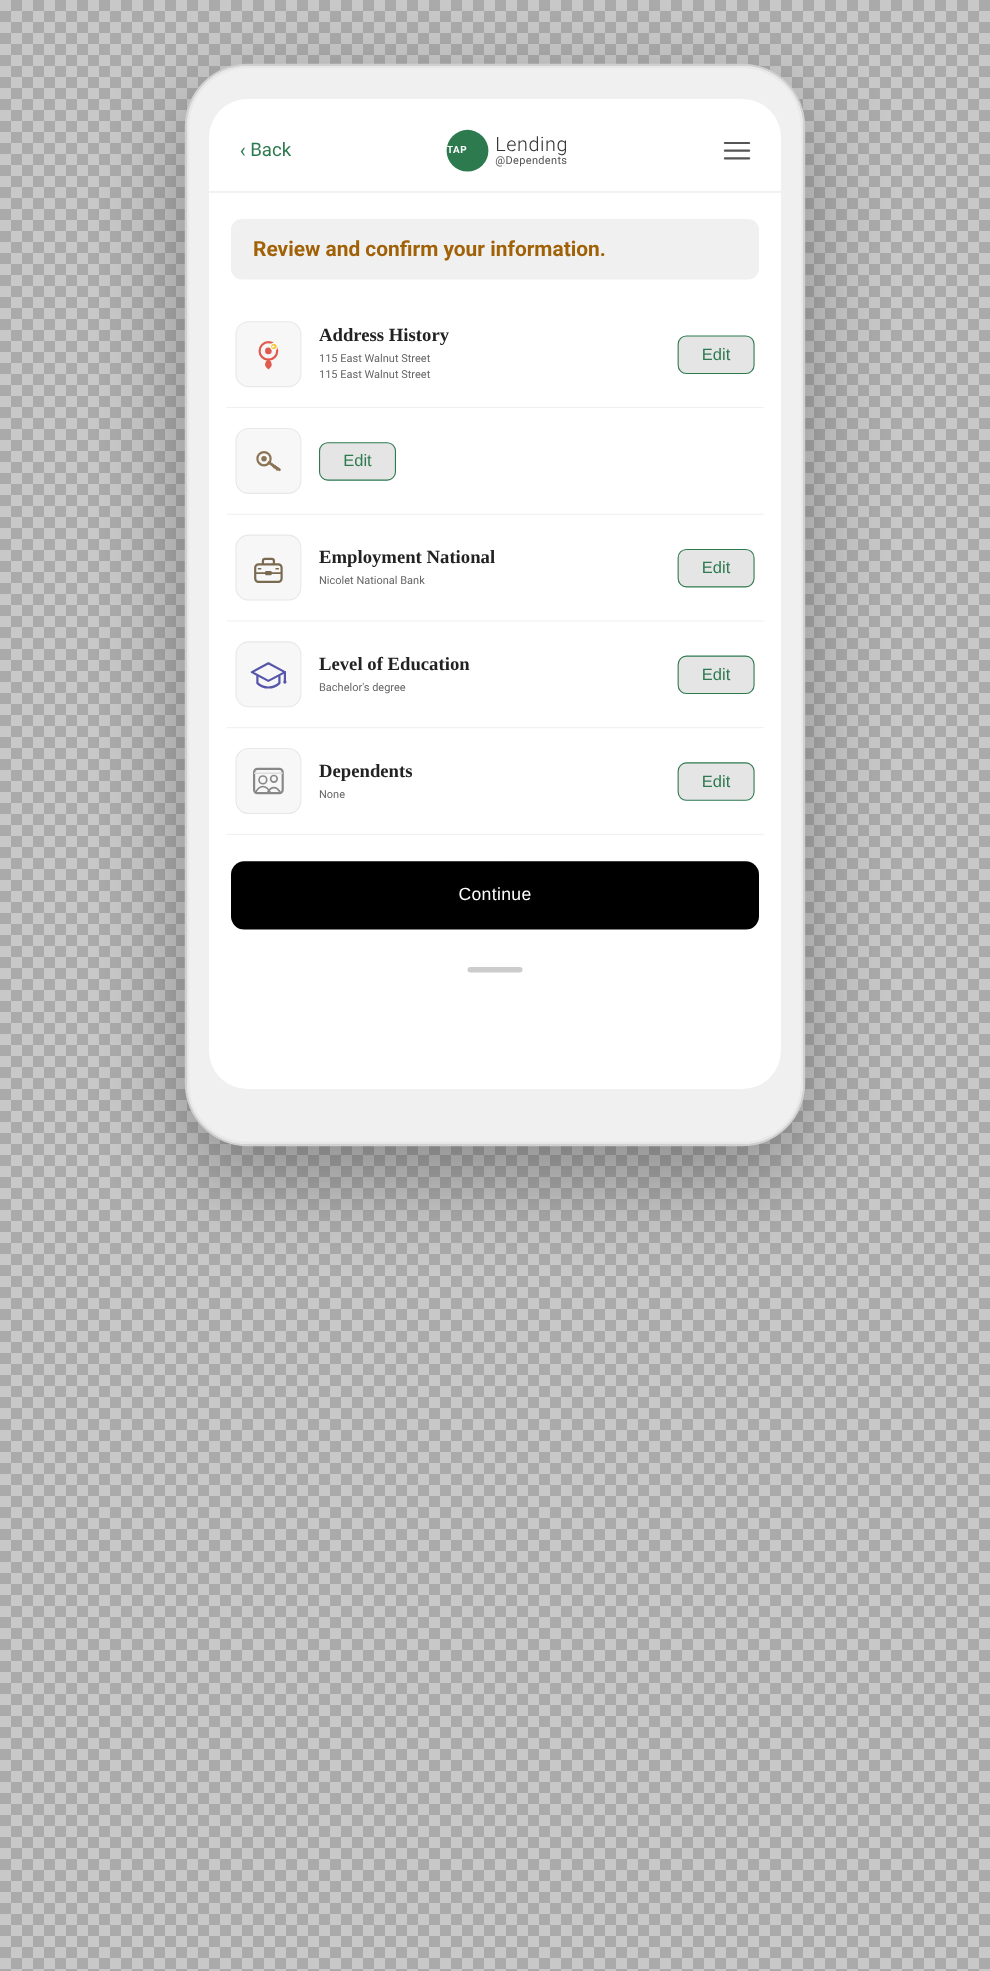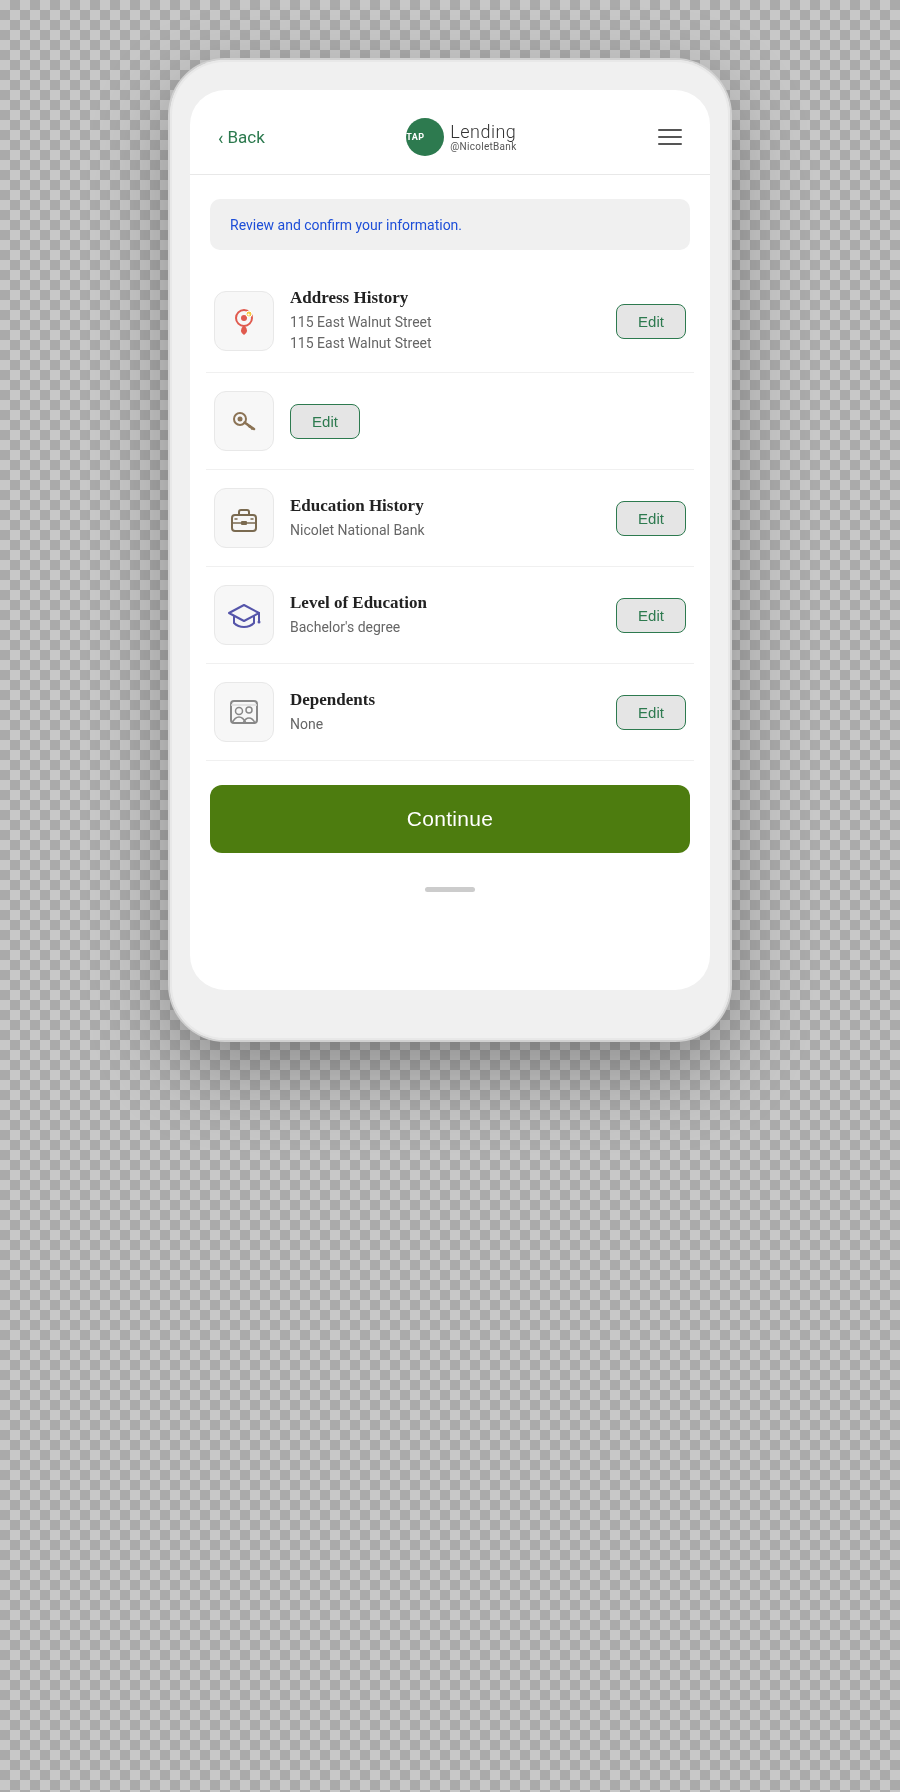--- a/index.html
+++ b/index.html
@@ -120,23 +120,23 @@
 
     
     .review-banner {
       margin: 24px 20px 20px 20px;
       background: #f0f0f0;
       border-radius: 10px;
       padding: 16px 20px;
     }
 
     .review-banner-text {
-      font-size: 14px;
-      color: #1d4ed8;
-      font-weight: 400;
+      font-size: 19px;
+      color: #a16207;
+      font-weight: 700;
     }
 
     
     .sections-container {
       padding: 0 16px;
     }
 
     .info-section {
       display: flex;
       align-items: center;
@@ -164,21 +164,21 @@
 
     .section-title {
       font-size: 17px;
       font-weight: 600;
       color: #222;
       margin-bottom: 4px;
       font-family: Liberation Serif, serif;
     }
 
     .section-detail {
-      font-size: 14px;
+      font-size: 10px;
       color: #666;
       line-height: 1.5;
     }
 
     .edit-btn {
       border: 1.5px solid #2d7a4f;
       border-radius: 8px;
       background: #e5e5e5;
       color: #2d7a4f;
       padding: 8px 20px;
@@ -189,26 +189,26 @@
       min-width: 70px;
     }
 
     
     .continue-area {
       padding: 24px 20px 20px 20px;
     }
 
     .continue-btn {
       width: 100%;
-      background: #4d7c0f;
+      background: #000000;
       color: white;
       border: none;
       border-radius: 12px;
       padding: 22px;
-      font-size: 21px;
+      font-size: 16px;
       font-weight: 500;
       cursor: pointer;
       letter-spacing: 0.3px;
     }
 
     
     .home-indicator {
       display: flex;
       justify-content: center;
       padding: 14px 0 4px 0;
@@ -232,21 +232,21 @@
         <span class="back-arrow">‹</span>
         <span>Back</span>
       </div>
 
       <div class="logo-area">
         <div class="logo-circle">
           <span>TAP</span>
         </div>
         <div class="logo-text">
           <span class="logo-lending">Lending</span>
-          <span class="logo-bank">@NicoletBank</span>
+          <span class="logo-bank">@Dependents</span>
         </div>
       </div>
 
       <div class="menu-icon">
         <div class="menu-line"></div>
         <div class="menu-line"></div>
         <div class="menu-line"></div>
       </div>
     </div>
 
@@ -293,21 +293,21 @@
           <svg width="34" height="34" viewBox="0 0 34 34">
             <rect x="5" y="14" width="24" height="16" rx="3" fill="none" stroke="#7a6a50" stroke-width="2"></rect>
             <path d="M12 14v-3a2 2 0 012-2h6a2 2 0 012 2v3" fill="none" stroke="#7a6a50" stroke-width="2"></path>
             <line x1="5" y1="22" x2="29" y2="22" stroke="#7a6a50" stroke-width="1.5"></line>
             <rect x="14" y="20" width="6" height="4" rx="1" fill="#7a6a50"></rect>
             <line x1="8" y1="18" x2="10" y2="18" stroke="#7a6a50" stroke-width="1.5" stroke-linecap="round"></line>
             <line x1="24" y1="18" x2="26" y2="18" stroke="#7a6a50" stroke-width="1.5" stroke-linecap="round"></line>
           </svg>
         </div>
         <div class="section-content">
-          <div class="section-title">Education History</div>
+          <div class="section-title">Employment National</div>
           <div class="section-detail">Nicolet National Bank</div>
         </div>
         <button class="edit-btn">Edit</button>
       </div>
 
       <div class="info-section">
         <div class="icon-box">
           <svg width="34" height="34" viewBox="0 0 34 34">
             <polygon points="17,7 32,15 17,23 2,15" fill="none" stroke="#5555aa" stroke-width="2" stroke-linejoin="round"></polygon>
             <path d="M7 18v7c0 0 4 4 10 4s10-4 10-4v-7" fill="none" stroke="#5555aa" stroke-width="2"></path>

